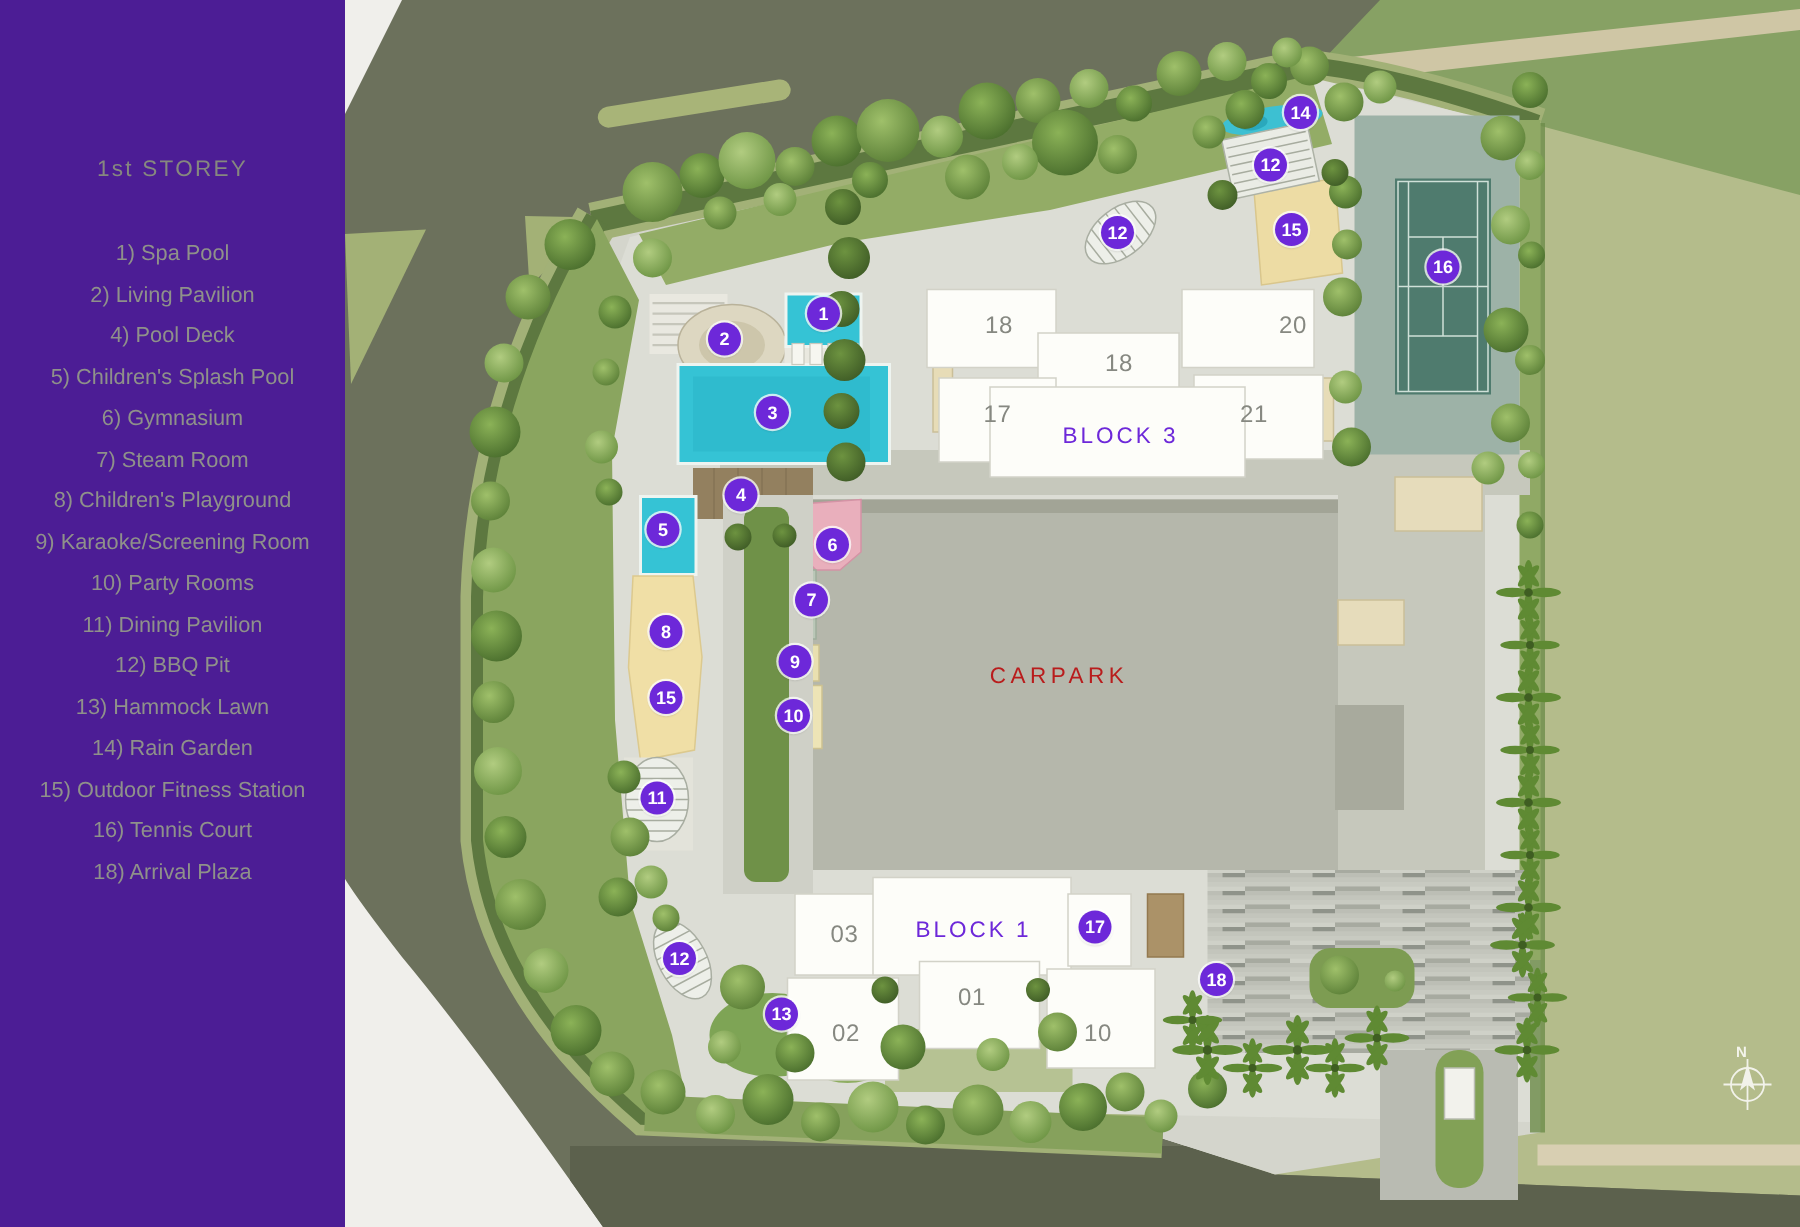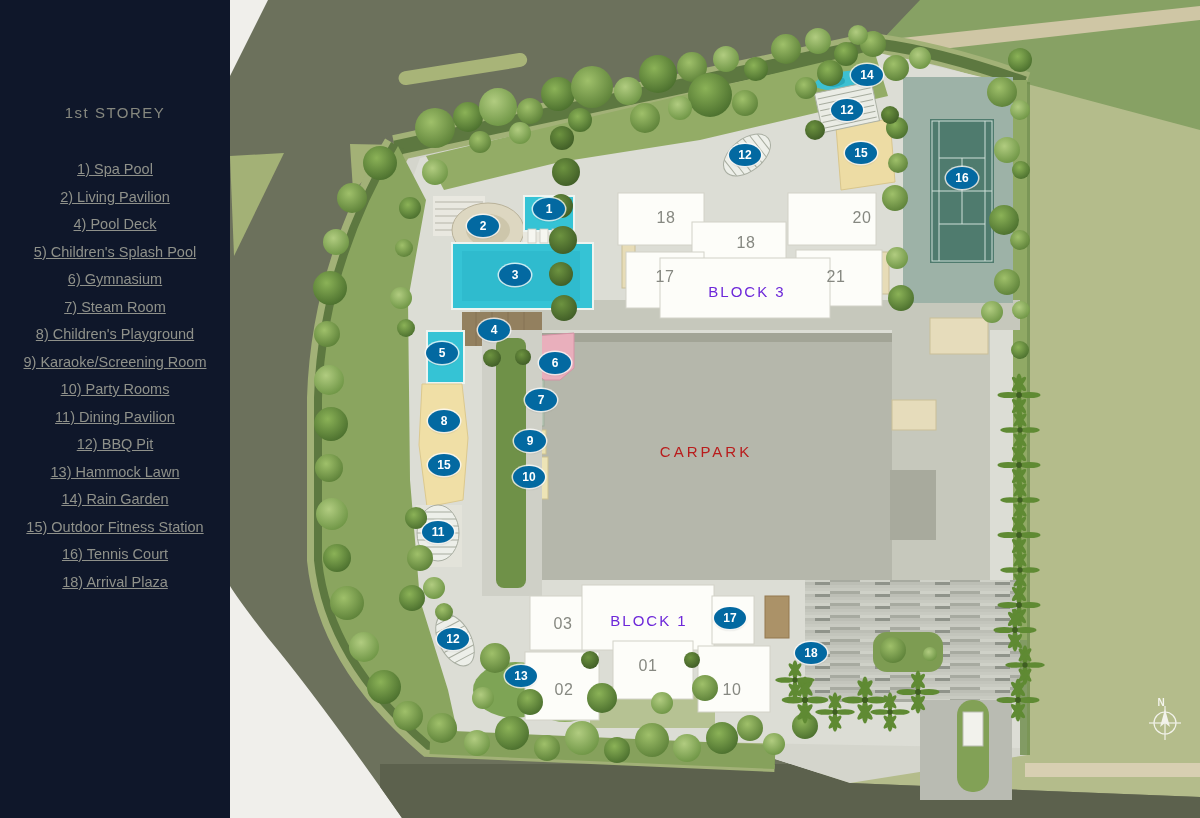--- a/index.html
+++ b/index.html
@@ -1,34 +1,34 @@
 <!DOCTYPE html>
 <html><head>
 <meta charset="utf-8">
 <style>
   html,body{margin:0;padding:0;}
   body{width:1200px;height:818px;position:relative;overflow:hidden;
        background:#f0efeb;font-family:"Liberation Sans",sans-serif;}
   
-  #sidebar{position:absolute;left:0;top:0;width:230px;height:818px;background:#0f172a;}
+  #sidebar{position:absolute;left:0;top:0;width:230px;height:818px;background:#4c1d95;}
   #sidebar .title{position:absolute;top:104px;left:0;width:100%;text-align:center;
        font-size:15px;letter-spacing:1.5px;color:#86887f;}
   #legend{position:absolute;top:156px;left:0;width:100%;}
   .legend-item{height:27.5px;line-height:27.5px;text-align:center;
-       font-size:14.5px;color:#8f918a;white-space:nowrap;text-decoration:underline;}
+       font-size:14.5px;color:#8f918a;white-space:nowrap;}
   
   #plan{position:absolute;left:230px;top:0;width:970px;height:818px;overflow:hidden;}
   #plan svg{position:absolute;left:0;top:0;}
   .overlay{position:absolute;transform:translate(-50%,-50%);white-space:nowrap;}
   .unit-label{font-size:16px;color:#868881;letter-spacing:0.5px;}
   .block-label{font-size:15px;color:#6d28d9;letter-spacing:2px;}
   .carpark-label{font-size:15px;color:#b91c1c;letter-spacing:3px;}
   .compass-label{font-size:10px;color:#f4f4ec;font-weight:bold;}
-  .marker{position:absolute;transform:translate(-50%,-50%);width:32px;height:22px;
-      border-radius:50%;background:#0369a1;color:#fff;font-weight:bold;font-size:12px;
+  .marker{position:absolute;transform:translate(-50%,-50%);width:22px;height:22px;
+      border-radius:50%;background:#6d28d9;color:#fff;font-weight:bold;font-size:12px;
       display:flex;align-items:center;justify-content:center;
       box-shadow:0 0 0 1.5px rgba(255,255,255,0.75),0 1px 2px rgba(0,0,0,0.3);}
 </style>
 </head>
 <body>
 
 <div id="sidebar">
   <div class="title">1st STOREY</div>
   <div id="legend">
     <div class="legend-item">1) Spa Pool</div>

